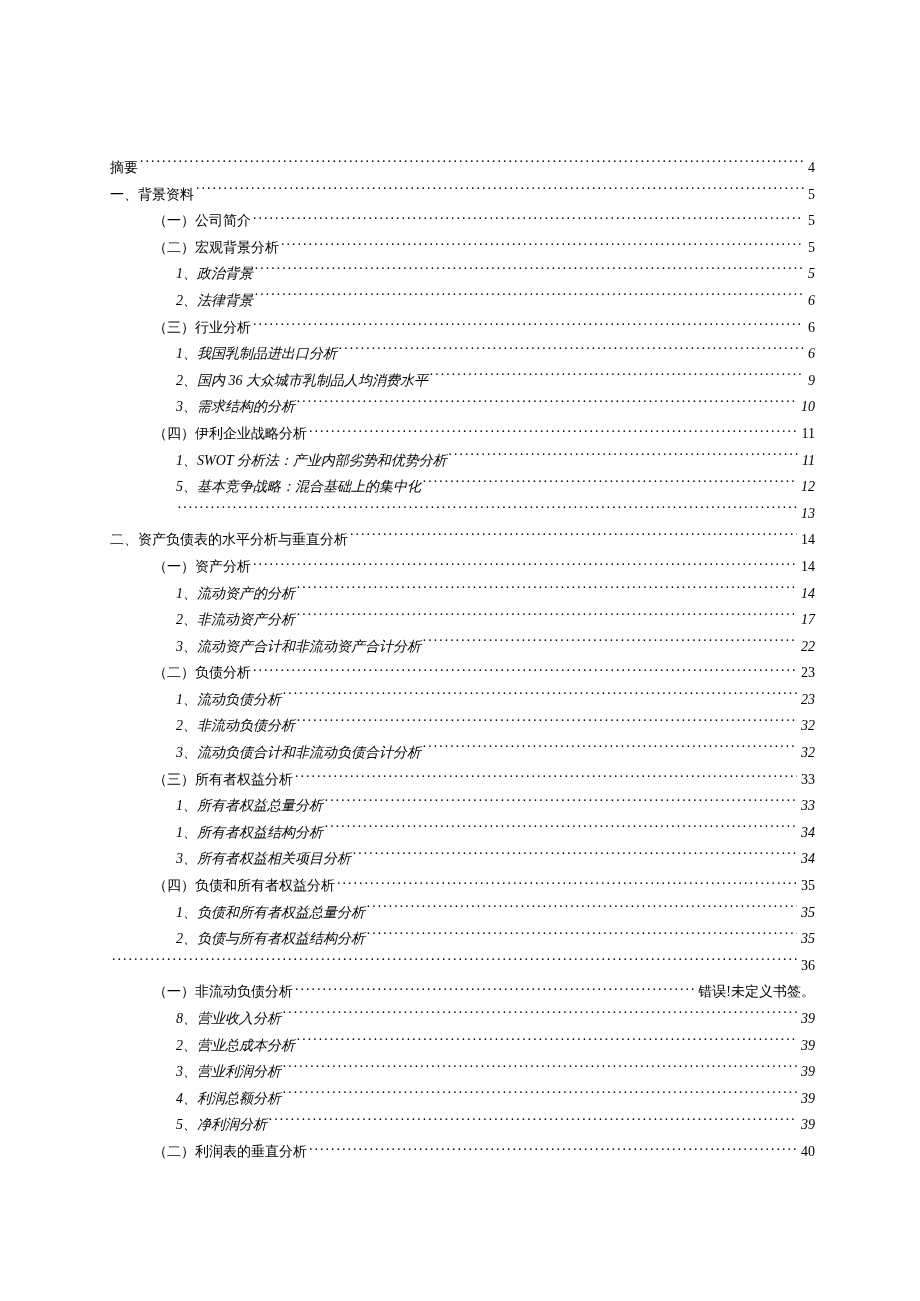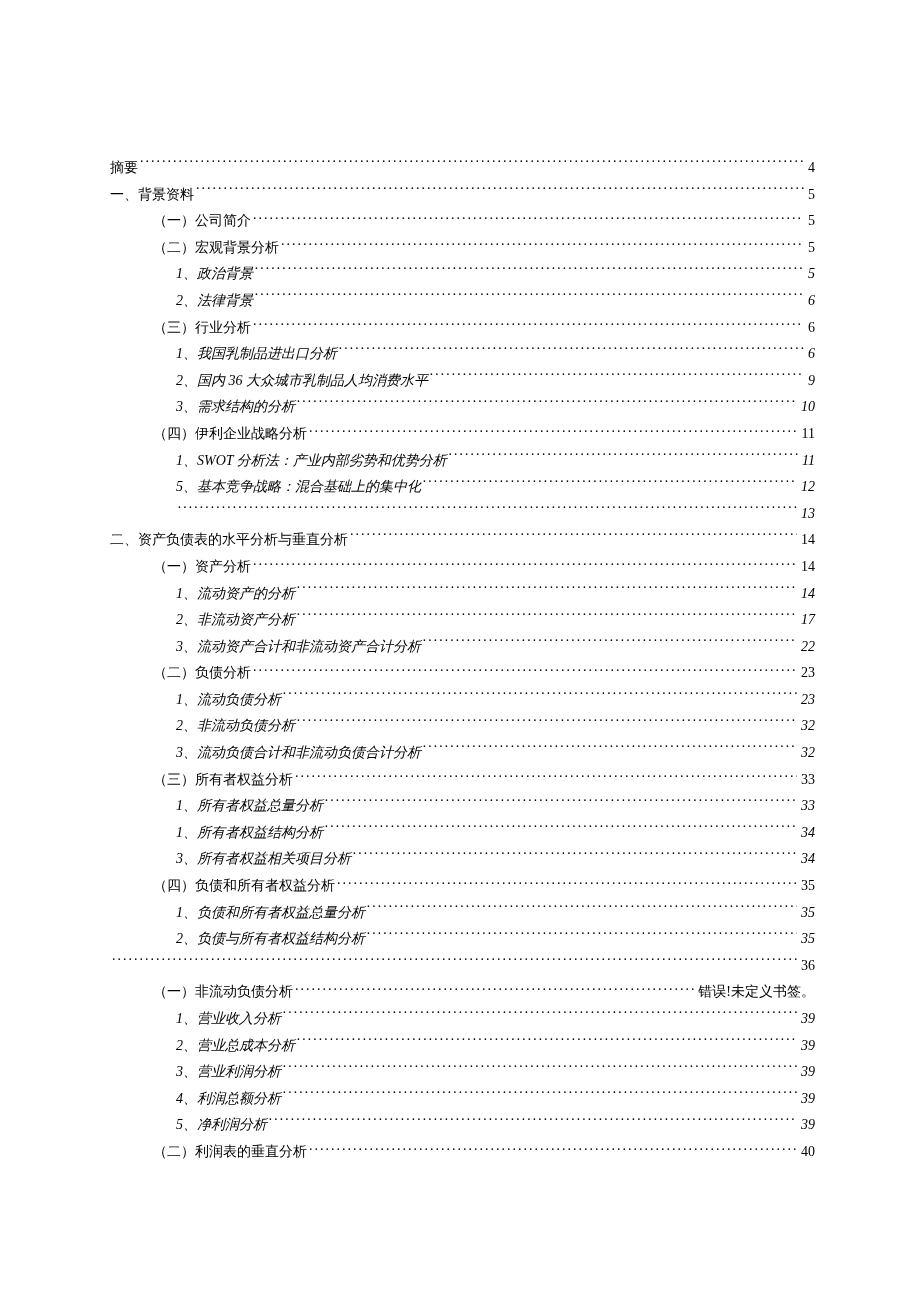--- a/index.html
+++ b/index.html
@@ -202,21 +202,21 @@
       <div class="toc-entry lvl-0">
         <span class="toc-leader"></span>
         <span class="toc-page">36</span>
       </div>
       <div class="toc-entry lvl-1">
         <span class="toc-label">（一）非流动负债分析</span>
         <span class="toc-leader"></span>
         <span class="toc-page">错误!未定义书签。</span>
       </div>
       <div class="toc-entry lvl-2">
-        <span class="toc-label">1、营业收入分析</span>
+        <span class="toc-label">8、营业收入分析</span>
         <span class="toc-leader"></span>
         <span class="toc-page">39</span>
       </div>
       <div class="toc-entry lvl-2">
         <span class="toc-label">2、营业总成本分析</span>
         <span class="toc-leader"></span>
         <span class="toc-page">39</span>
       </div>
       <div class="toc-entry lvl-2">
         <span class="toc-label">3、营业利润分析</span>

